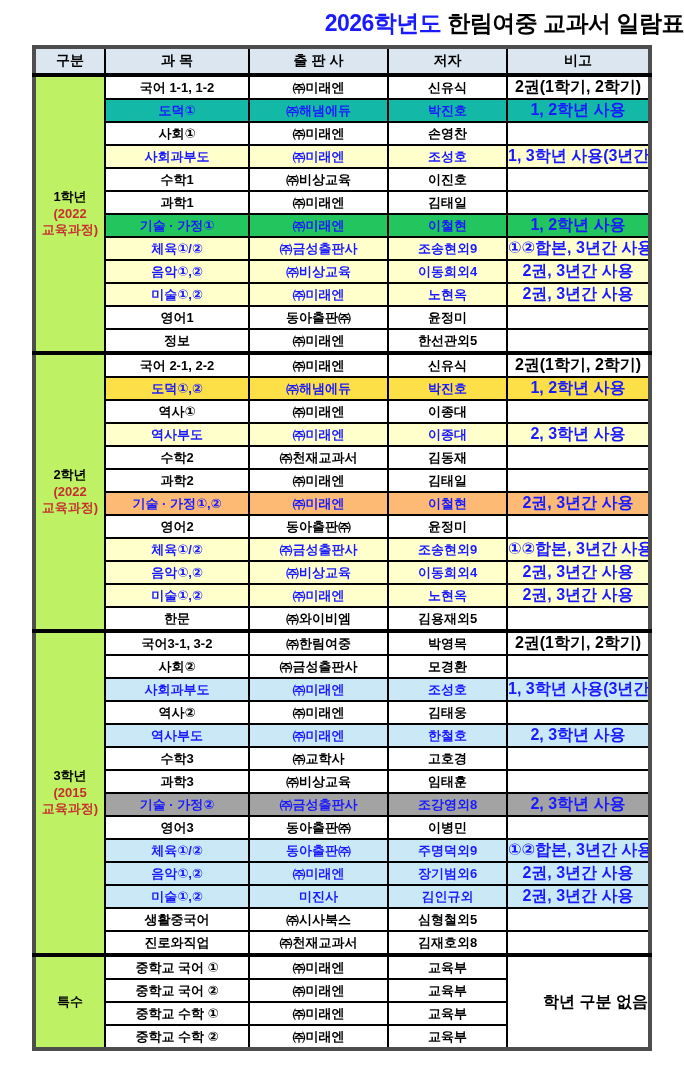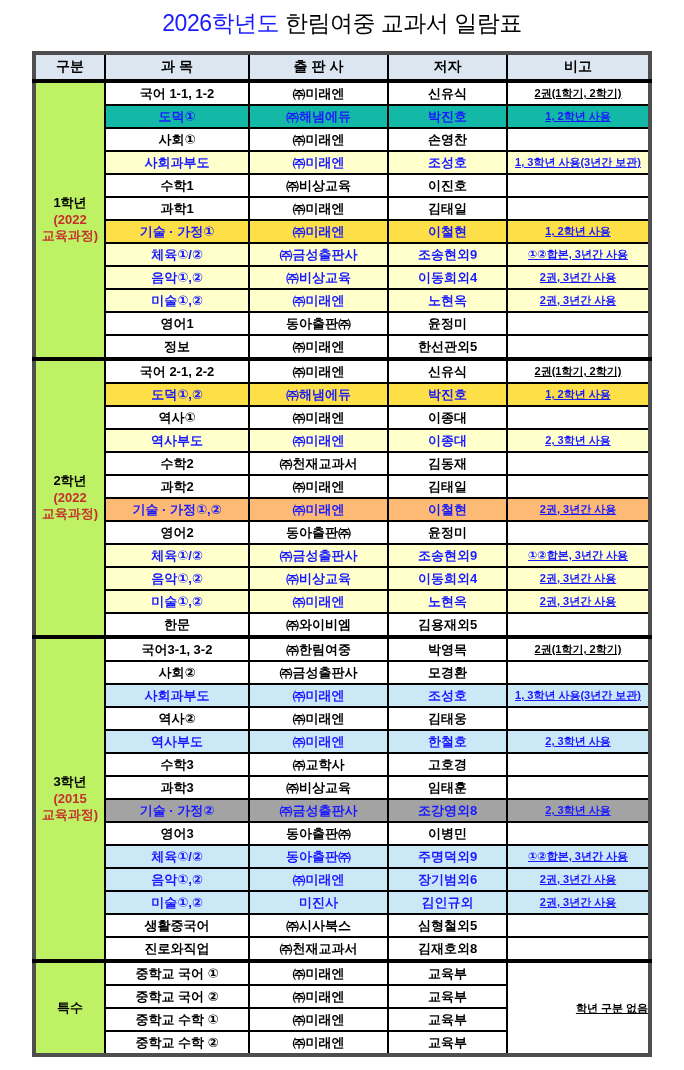--- a/index.html
+++ b/index.html
@@ -8,24 +8,24 @@
     --note-red:#c62f2f;
     --header-bg:#dce6f1;
   }
   html,body{margin:0;padding:0;}
   body{
     width:684px;height:1070px;background:#ffffff;
     font-family:"Liberation Sans","DejaVu Sans",sans-serif;
     font-weight:bold;color:#000;
   }
   .title{
-    text-align:center;
+    text-align:right;
     font-size:23px;
-    font-weight:normal;
-    margin:8px 0 12px 0;
+    font-weight:bold;
+    margin:8px 0 6px 0;
     letter-spacing:-0.5px;
   }
   .title .year{color:var(--title-blue);}
   table#textbook-table{
     border-collapse:collapse;
     table-layout:fixed;
     width:616px;
     margin:0 auto;
     border:4px solid #4e4e4e;
   }
@@ -46,21 +46,21 @@
   tbody.section{border-top:4px solid #000;}
   tbody td{
     height:21px;
     font-size:13px;
     white-space:nowrap;
   }
   tr.hl td{color:var(--hl-text);}
   .grade-cell{background:#bef264;}
   .grade-main{color:#000;font-size:13px;line-height:1.3;}
   .grade-note{color:var(--note-red);font-size:13px;line-height:1.3;}
-  .remark-cell{font-size:11px;text-decoration:underline;}
+  .remark-cell{font-size:16px;}
   .remark-cell.merged{color:#000;text-align:right;}
 </style>
 </head>
 <body>
 
 <div class="title"><span class="year">2026학년도</span><span> 한림여중 교과서 일람표</span></div>
 
 <table id="textbook-table">
   <colgroup>
     <col style="width:71px">
@@ -113,21 +113,21 @@
         <td class="publisher-cell">㈜비상교육</td>
         <td class="author-cell">이진호</td>
         <td class="remark-cell"></td>
       </tr>
       <tr>
         <td class="subject-cell">과학1</td>
         <td class="publisher-cell">㈜미래엔</td>
         <td class="author-cell">김태일</td>
         <td class="remark-cell"></td>
       </tr>
-      <tr class="hl" style="background-color: #fde047;">
+      <tr class="hl" style="background-color: #22c55e;">
         <td class="subject-cell">기술 · 가정①</td>
         <td class="publisher-cell">㈜미래엔</td>
         <td class="author-cell">이철현</td>
         <td class="remark-cell">1, 2학년 사용</td>
       </tr>
       <tr class="hl" style="background-color: rgb(255, 255, 204);">
         <td class="subject-cell">체육①/②</td>
         <td class="publisher-cell">㈜금성출판사</td>
         <td class="author-cell">조송현외9</td>
         <td class="remark-cell">①②합본, 3년간 사용</td>

